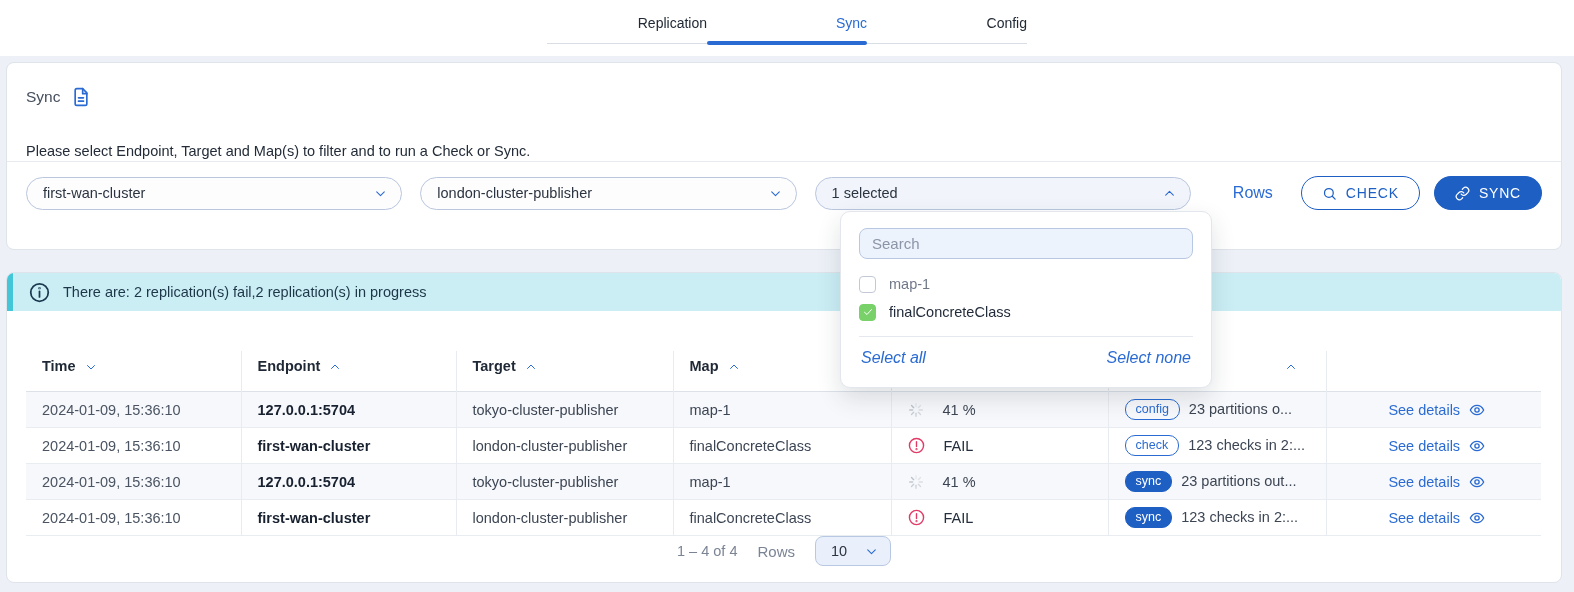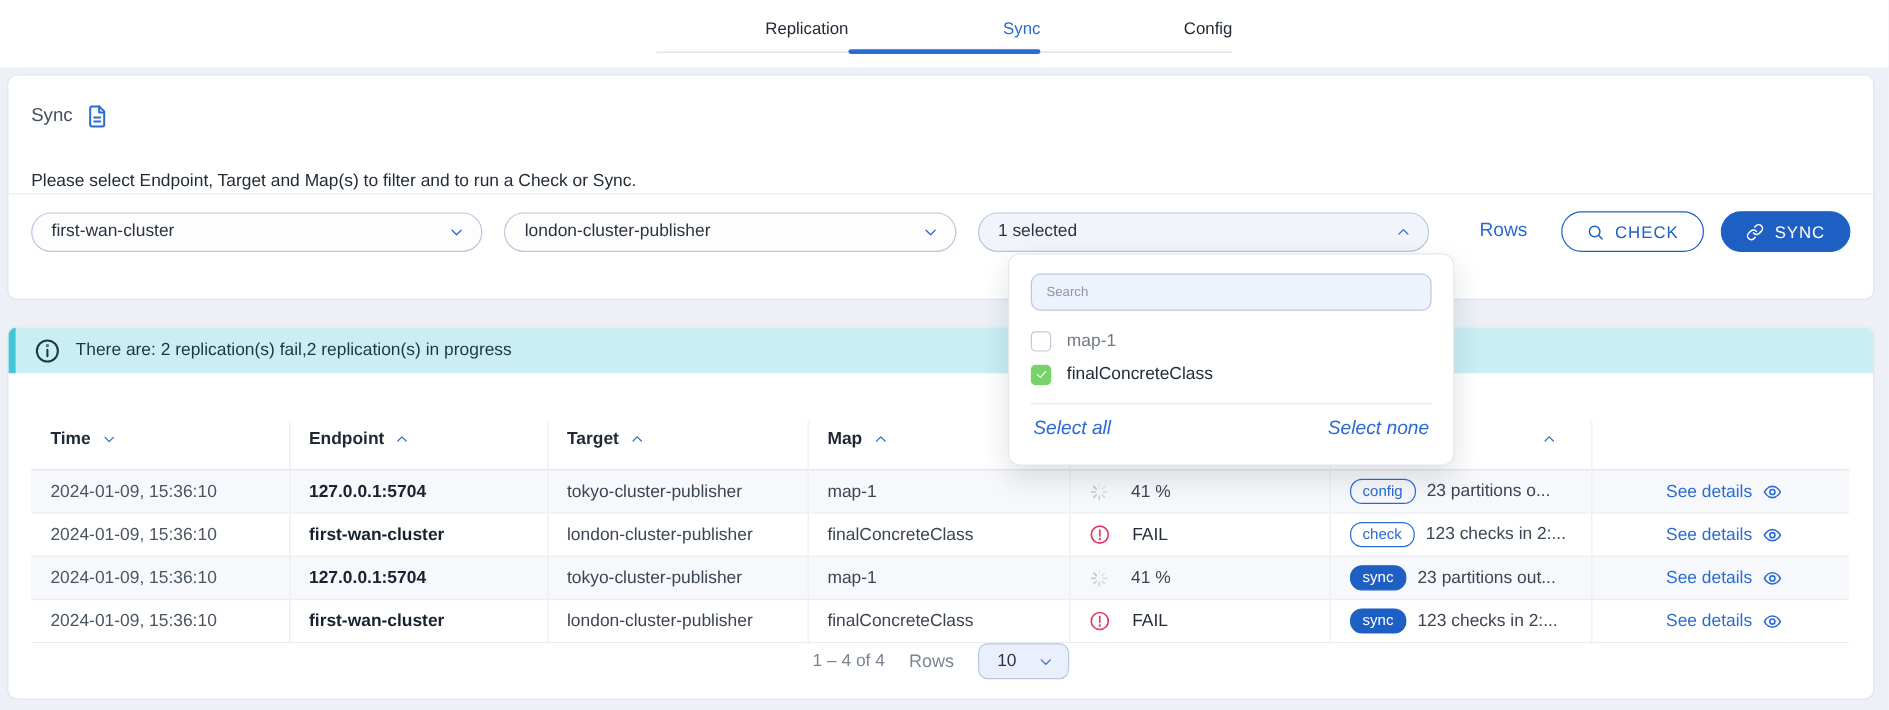--- a/index.html
+++ b/index.html
@@ -34,21 +34,21 @@
   .reset{margin-left:24px;font-size:16px;color:var(--link);cursor:pointer;text-decoration:none;}
   .btn{height:34px;border-radius:17px;display:inline-flex;align-items:center;gap:9px;font-size:14px;letter-spacing:.8px;
     padding:0 20px;cursor:pointer;font-family:inherit;}
   .btn.outline{background:#fff;border:1.6px solid var(--primary);color:var(--primary);margin-left:28px;}
   .btn.solid{background:var(--primary);border:1.6px solid var(--primary);color:#fff;margin-left:14px;}
 
   
   .map-panel{position:absolute;left:840px;top:211px;width:372px;box-sizing:border-box;background:#fff;
     border:1px solid #e3e6ec;border-radius:10px;box-shadow:0 10px 24px rgba(30,40,60,.14);padding:16px 18px 14px;z-index:20;}
   .search{width:100%;box-sizing:border-box;height:31px;background:#edf3fc;border:1px solid #b9c8e2;border-radius:8px;
-    padding:0 12px;font-size:11px;color:#2b3441;font-family:inherit;outline:none;}
+    padding:0 12px;font-size:15px;color:#2b3441;font-family:inherit;outline:none;}
   .search::placeholder{color:#8b95a8;}
   .options{margin-top:11px;}
   .option{display:flex;align-items:center;gap:13px;height:28px;font-size:14.5px;cursor:pointer;}
   .option .lab{color:#707888;}
   .option.checked .lab{color:#232c3a;}
   .cb{width:17px;height:17px;box-sizing:border-box;border:1.5px solid #c3c9d4;border-radius:4px;background:#fff;
     display:flex;align-items:center;justify-content:center;color:#fff;}
   .cb.checked{background:var(--success);border-color:var(--success);}
   .panel-footer{display:flex;justify-content:space-between;border-top:1px solid #e5e8ee;margin-top:10px;padding:12px 2px 6px;font-style:italic;}
   .panel-footer a{font-size:16px;color:var(--link);cursor:pointer;text-decoration:none;}

